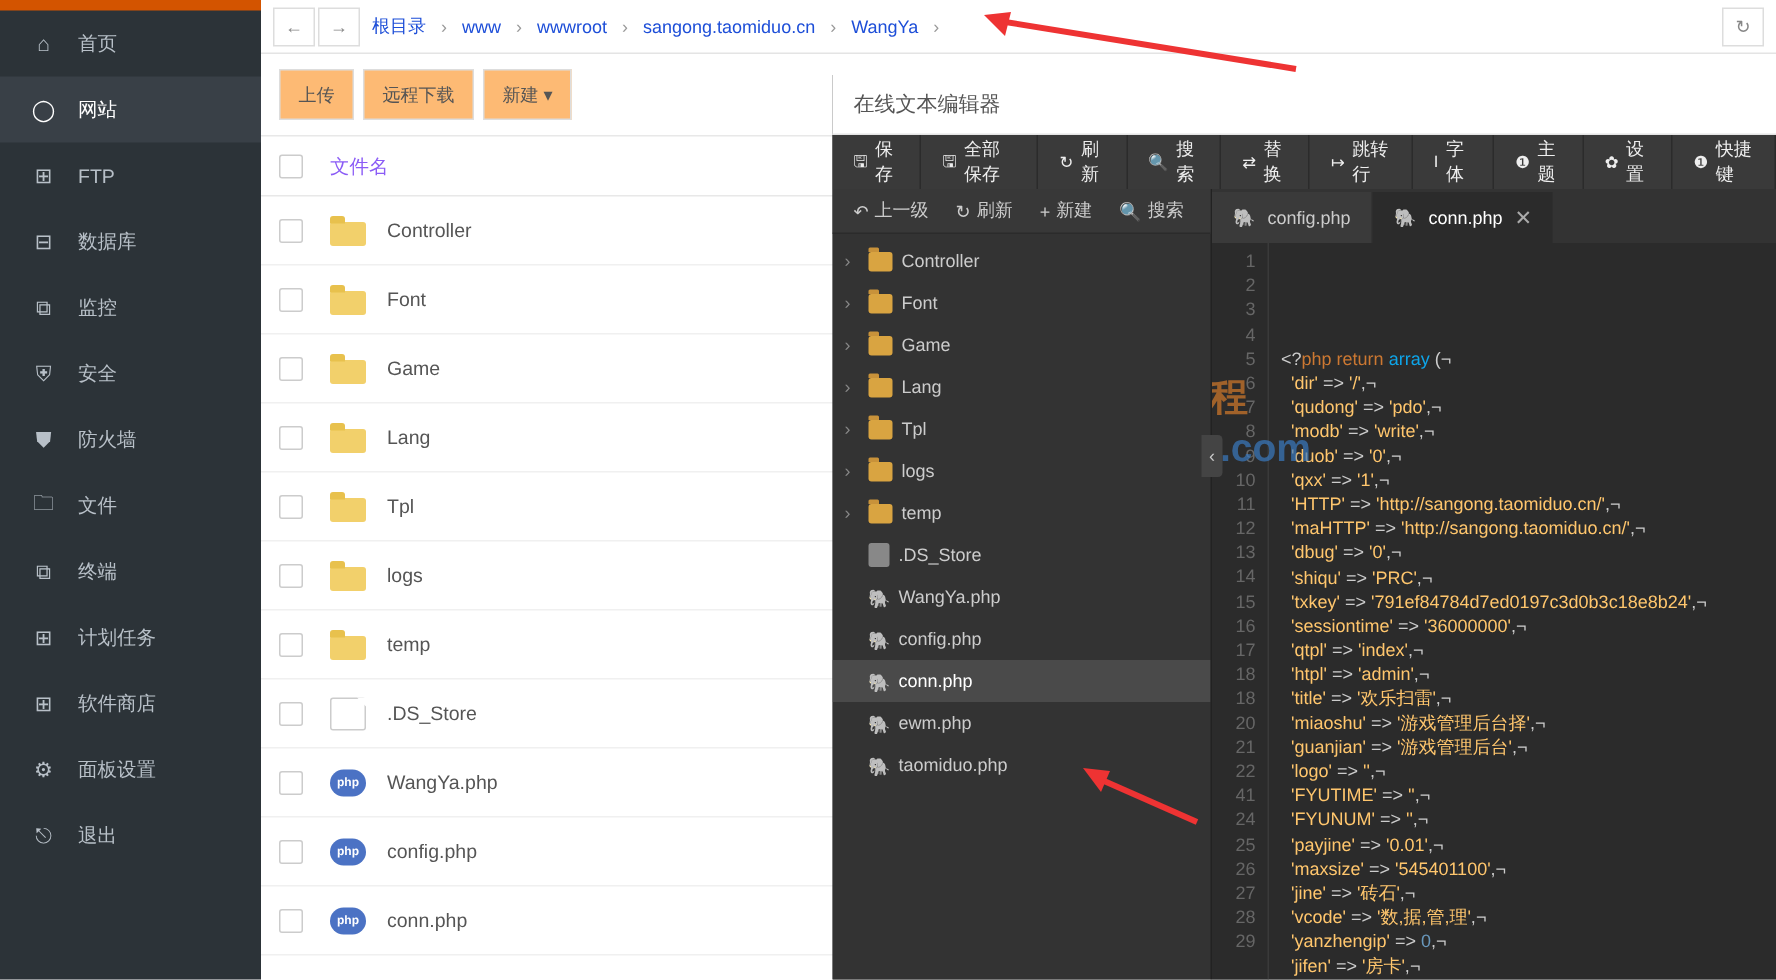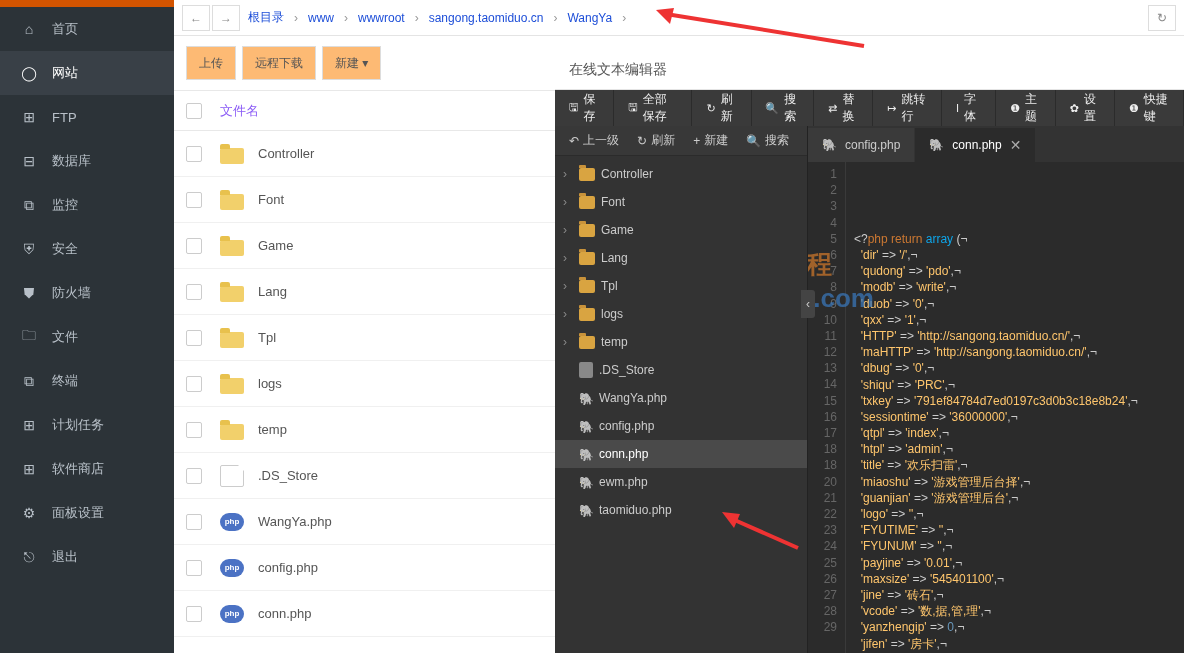--- a/index.html
+++ b/index.html
@@ -412,21 +412,21 @@
               <div>13</div>
               <div>14</div>
               <div>15</div>
               <div>16</div>
               <div>17</div>
               <div>18</div>
               <div>18</div>
               <div>20</div>
               <div>21</div>
               <div>22</div>
-              <div>23</div>
+              <div>41</div>
               <div>24</div>
               <div>25</div>
               <div>26</div>
               <div>27</div>
               <div>28</div>
               <div>29</div>
             </div>
           <div class="code" id="code">
             <div class="wm1" style="left:-170px;top:94px;color:#d47a2a">老吴搭建教程</div>
             <div class="wm1" style="left:-170px;top:128px;color:#3a7ac0">weixiaolive.com</div>

